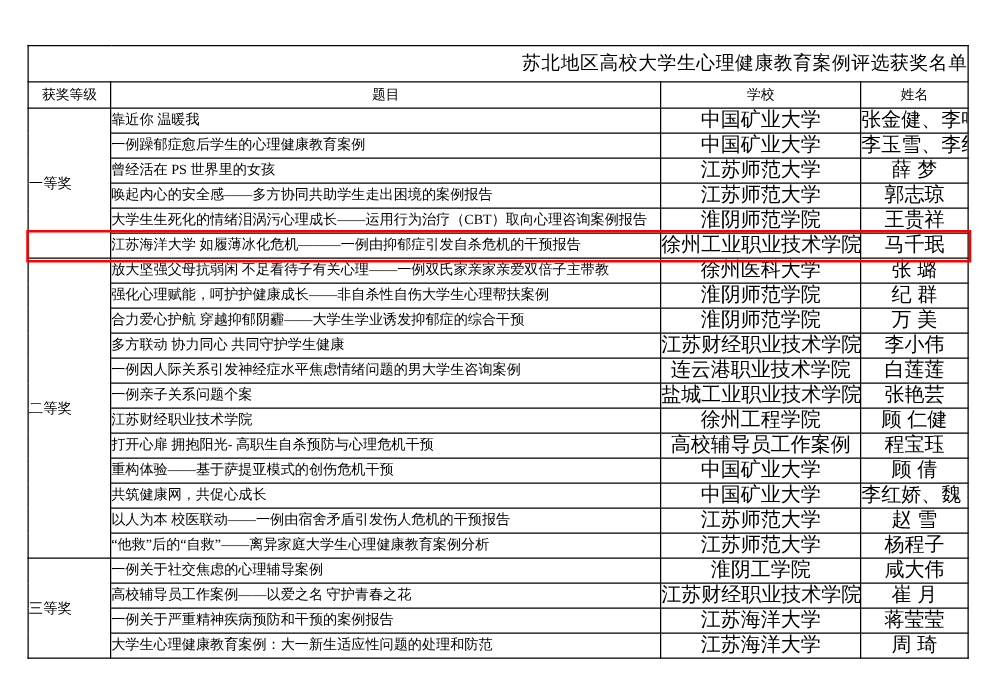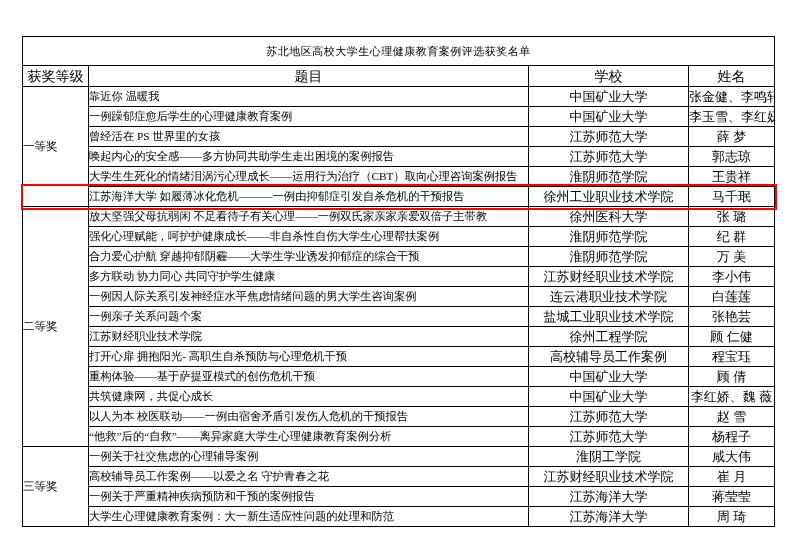--- a/index.html
+++ b/index.html
@@ -33,31 +33,31 @@
   }
   table.award-table td, table.award-table th {
     border: 1px solid #000000;
     padding: 0;
     font-weight: normal;
     color: #000000;
     background: #ffffff;
   }
   .title-cell {
     height: 28px;
-    text-align: center;
-    font-size: 11px;
+    text-align: right;
+    font-size: 15px;
     font-weight: bold;
     letter-spacing: 0.5px;
     line-height: 28px;
     white-space: nowrap;
   }
   .head-cell {
     height: 20px;
     text-align: center;
-    font-size: 14px;
+    font-size: 11px;
     font-weight: bold;
     line-height: 20px;
     white-space: nowrap;
     margin-left: 32px;
   }
   .rank-cell {
     text-align: left;
     font-size: 11.5px;
     vertical-align: middle;
     white-space: nowrap;
@@ -67,21 +67,21 @@
     font-size: 11.3px;
     line-height: 19px;
     padding-left: 7px;
     white-space: nowrap;
     overflow: hidden;
     font-family: Liberation Serif, serif;
   }
   .school-cell, .name-cell {
     height: 19px;
     text-align: center;
-    font-size: 13px;
+    font-size: 16px;
     line-height: 19px;
     white-space: nowrap;
     overflow: hidden;
   }
   .col-rank { width: 66px; }
   .col-topic { width: 440px; }
   .col-school { width: 160px; }
   .col-name { width: 86px; }
 
   

